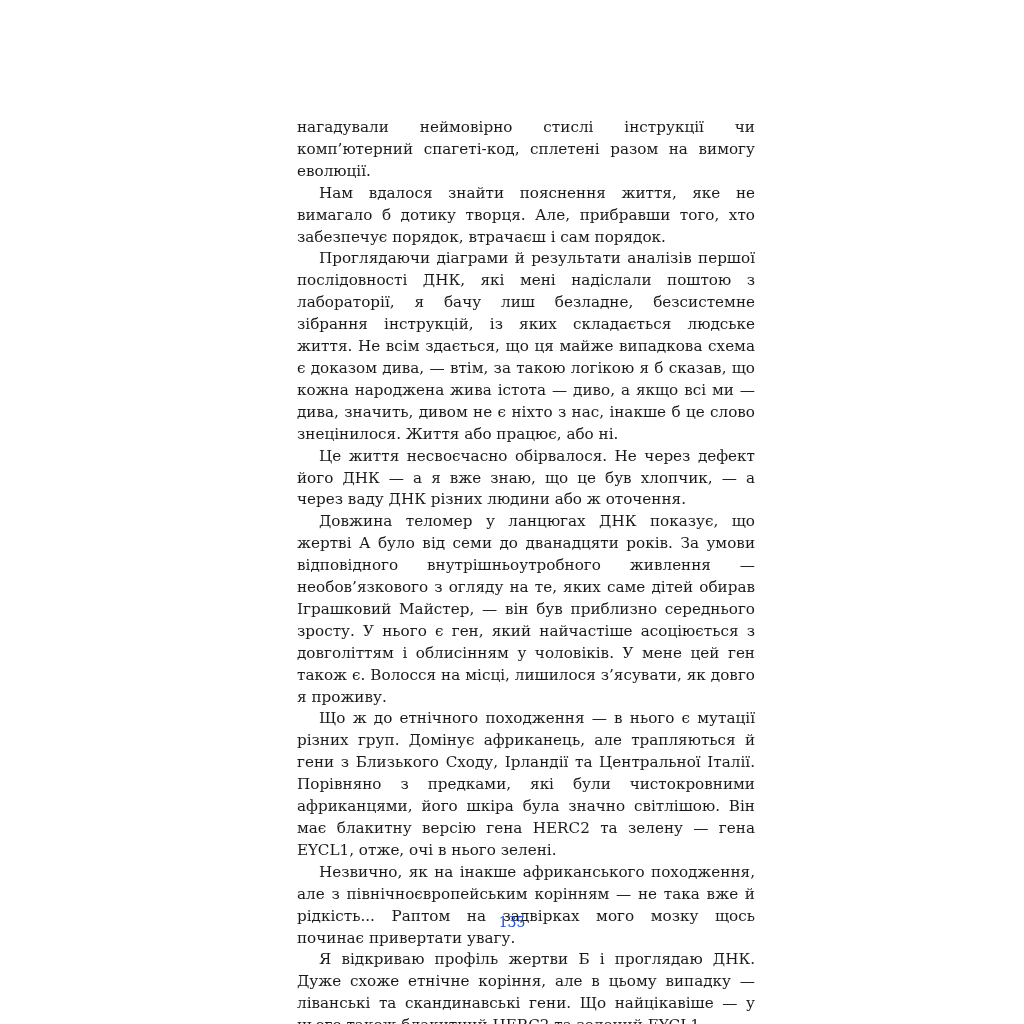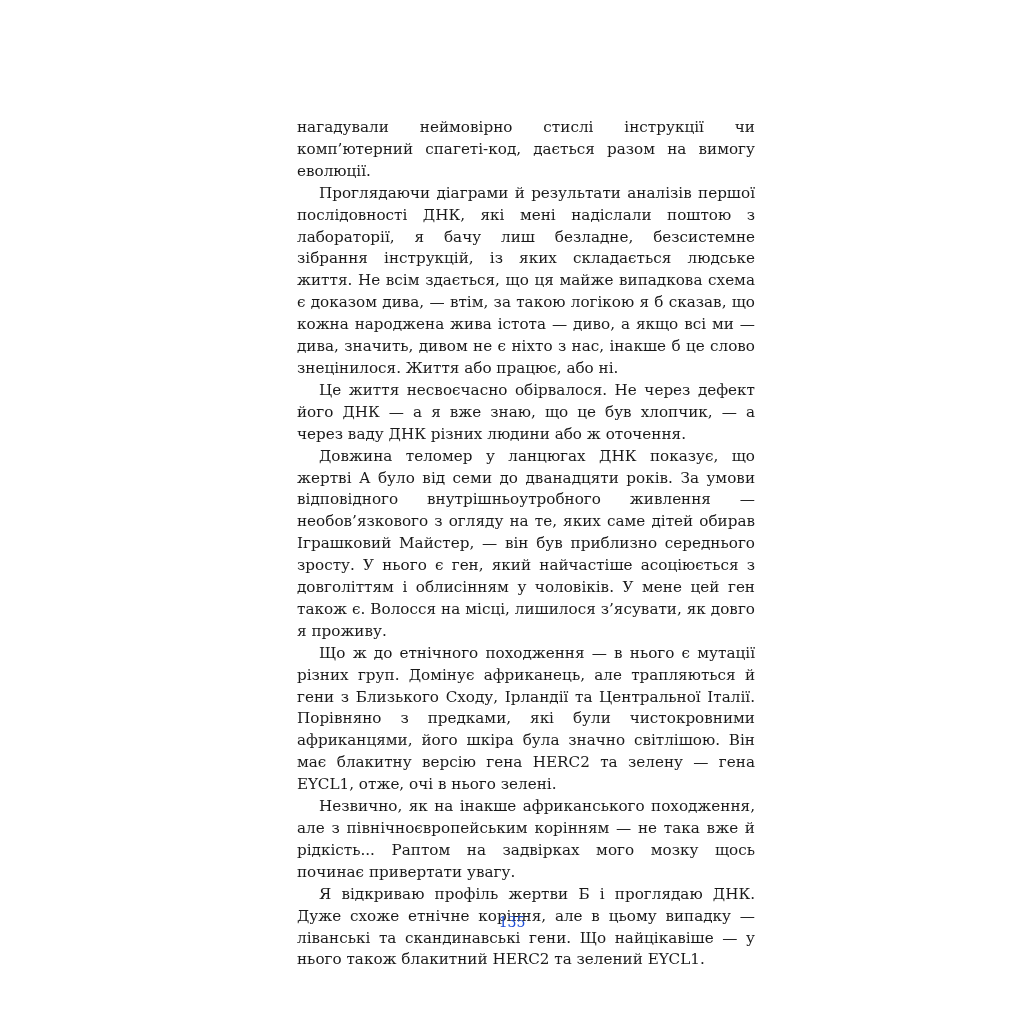--- a/index.html
+++ b/index.html
@@ -15,21 +15,22 @@
   .page-number {
     position:absolute; left:0; width:1024px; top:914px; text-align:center;
     font-family: "DejaVu Serif", "Liberation Serif", serif;
     font-size:14px; color:#1d4ed8;
   }
 </style>
 </head>
 <body>
 
 <div class="page">
-  <p class="first">нагадували неймовірно стислі інструкції чи комп’ютерний спагеті-код, дається разом на вимогу еволюції.</p>
+  <p class="first">нагадували неймовірно стислі інструкції чи комп’ютерний спагеті-код, сплетені разом на вимогу еволюції.</p>
+  <p>Нам вдалося знайти пояснення життя, яке не вимагало б дотику творця. Але, прибравши того, хто забезпечує порядок, втрачаєш і сам порядок.</p>
   <p>Проглядаючи діаграми й результати аналізів першої послі­довності ДНК, які мені надіслали поштою з лабораторії, я бачу лиш безладне, безсистемне зібрання інструкцій, із яких скла­дається людське життя. Не всім здається, що ця майже випад­кова схема є доказом дива, — втім, за такою логікою я б сказав, що кожна народжена жива істота — диво, а якщо всі ми — дива, значить, дивом не є ніхто з нас, інакше б це слово знецінилося. Життя або працює, або ні.</p>
   <p>Це життя несвоєчасно обірвалося. Не через дефект його ДНК — а я вже знаю, що це був хлопчик, — а через ваду ДНК різних людини або ж оточення.</p>
   <p>Довжина теломер у ланцюгах ДНК показує, що жертві А було від семи до дванадцяти років. За умови відповідного внутрішньоутробного живлення — необов’язкового з огляду на те, яких саме дітей обирав Іграшковий Майстер, — він був приблизно середнього зросту. У нього є ген, який найчастіше асоціюється з довголіттям і облисінням у чоловіків. У мене цей ген також є. Волосся на місці, лишилося з’ясувати, як дов­го я проживу.</p>
   <p>Що ж до етнічного походження — в нього є мутації різних груп. Домінує африканець, але трапляються й гени з Близько­го Сходу, Ірландії та Центральної Італії. Порівняно з предками, які були чистокровними африканцями, його шкіра була знач­но світлішою. Він має блакитну версію гена HERC2 та зелену — гена EYCL1, отже, очі в нього зелені.</p>
   <p>Незвично, як на інакше африканського походження, але з північноєвропейським корінням — не така вже й рідкість... Раптом на задвірках мого мозку щось починає привертати увагу.</p>
   <p>Я відкриваю профіль жертви Б і проглядаю ДНК. Дуже схо­же етнічне коріння, але в цьому випадку — ліванські та скан­динавські гени. Що найцікавіше — у нього також блакитний HERC2 та зелений EYCL1.</p>
 </div>
 
 <div class="page-number">135</div>
 

